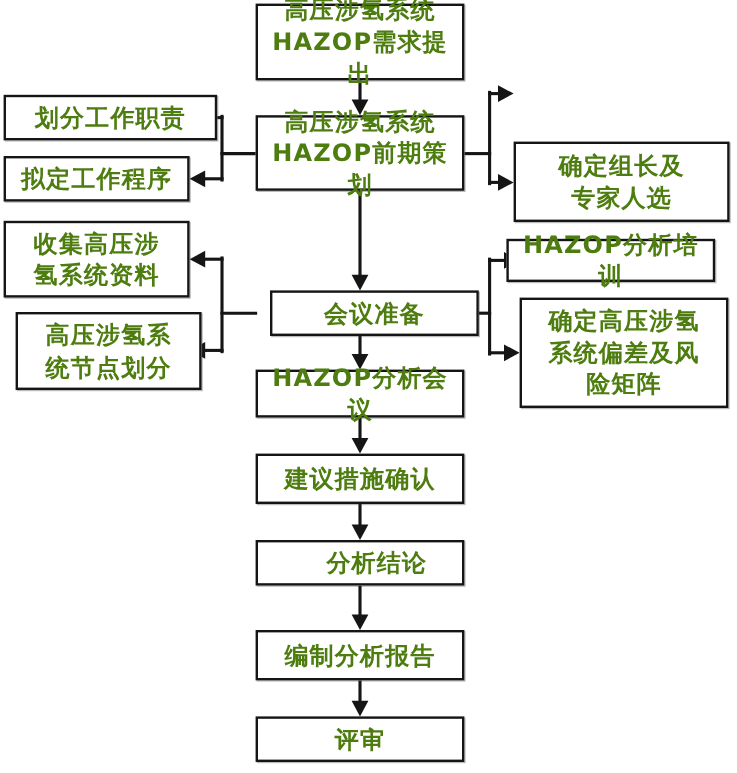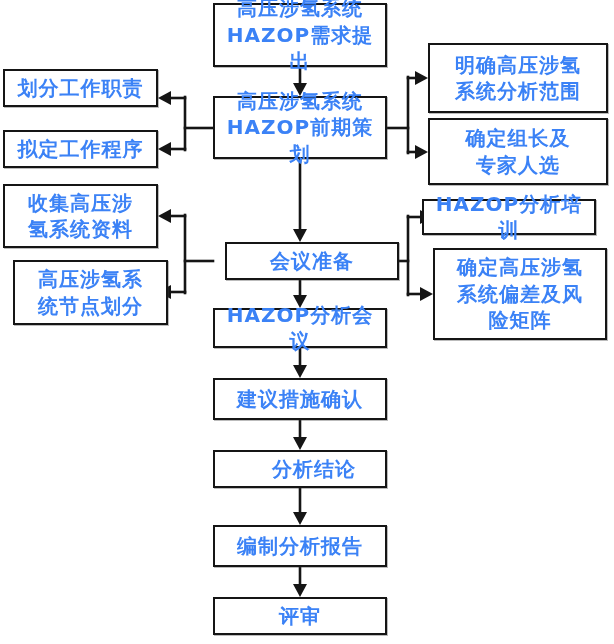--- a/index.html
+++ b/index.html
@@ -17,21 +17,21 @@
   }
   .node {
     position: absolute;
     box-sizing: border-box;
     border: 2px solid #151515;
     background: #ffffff;
     display: flex;
     align-items: center;
     justify-content: center;
     text-align: center;
-    color: #3b82f6;
+    color: #4d7c0f;
     font-weight: bold;
     font-size: 20px;
     line-height: 1.32;
     letter-spacing: 1px;
     box-shadow: 1px 1px 0 rgba(60,60,60,0.35);
     z-index: 2;
   }
   .node .lbl {
     white-space: pre-line;
     padding: 1px 4px;
@@ -124,39 +124,35 @@
   <div class="node" style="left:213px; top:450px; width:174px; height:38px;padding-left:28px;">
     <span class="lbl">分析结论</span>
   </div>
   <div class="node" style="left:213px; top:525px; width:174px; height:42px;">
     <span class="lbl">编制分析报告</span>
   </div>
   <div class="node" style="left:213px; top:597px; width:174px; height:38px;">
     <span class="lbl">评审</span>
   </div>
 
-  <div class="node" style="left:3px; top:69px;  width:155px; height:38px;">
+  <div class="node" style="left:3px; top:79px;  width:178px; height:38px;">
     <span class="lbl">划分工作职责</span>
   </div>
   <div class="node" style="left:3px; top:130px; width:155px; height:38px;text-align:center;">
     <span class="lbl">拟定工作程序</span>
   </div>
   <div class="node" style="left:3px; top:184px; width:155px; height:64px;">
     <span class="lbl">收集高压涉
 氢系统资料</span>
   </div>
   <div class="node" style="left:13px; top:260px; width:155px; height:65px;">
     <span class="lbl">高压涉氢系
 统节点划分</span>
   </div>
 
-  <div class="node" style="left:428px; top:43px;  width:180px; height:70px;">
-    <span class="lbl">明确高压涉氢
-系统分析范围</span>
-  </div>
   <div class="node" style="left:428px; top:118px; width:180px; height:67px;">
     <span class="lbl">确定组长及
 专家人选</span>
   </div>
   <div class="node" style="left:422px; top:199px; width:174px; height:36px;">
     <span class="lbl">HAZOP分析培训</span>
   </div>
   <div class="node" style="left:433px; top:248px; width:174px; height:92px;">
     <span class="lbl">确定高压涉氢
 系统偏差及风

